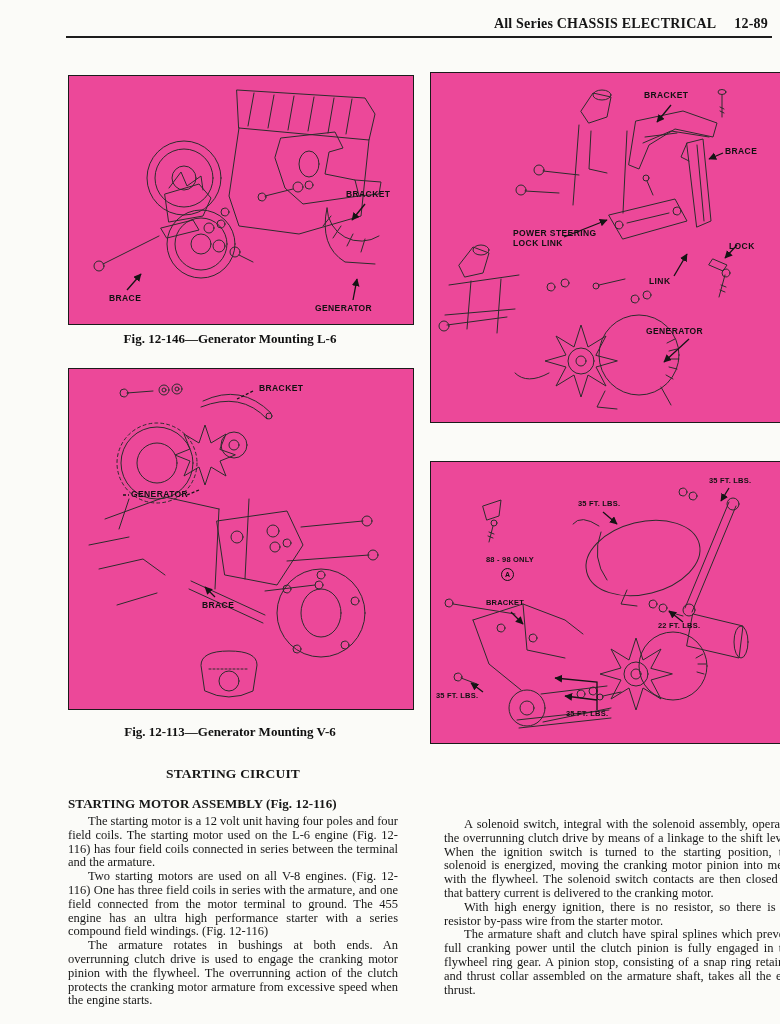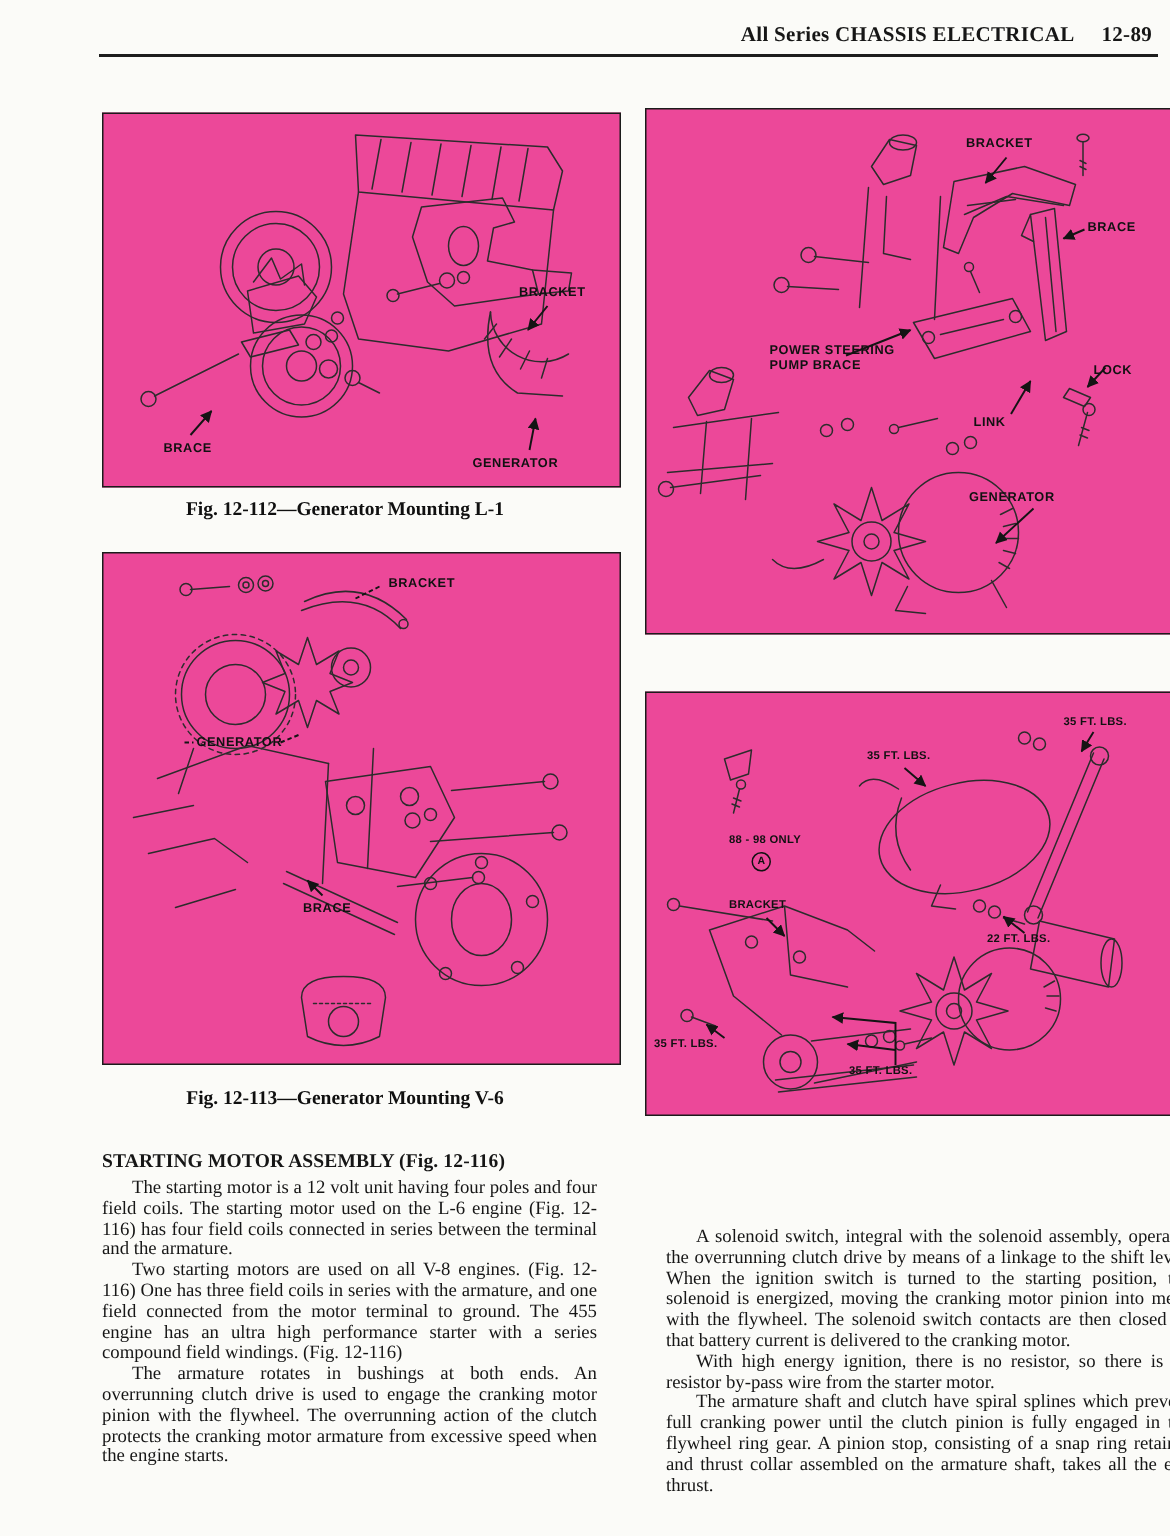--- a/index.html
+++ b/index.html
@@ -78,21 +78,21 @@
           <line x1="170" y1="179" x2="184" y2="186"></line>
       </g>
       <line class="arrow" x1="296" y1="128" x2="283" y2="144" marker-end="url(#ah112)"></line>
       <line class="arrow" x1="58" y1="214" x2="72" y2="198" marker-end="url(#ah112)"></line>
       <line class="arrow" x1="284" y1="224" x2="288" y2="203" marker-end="url(#ah112)"></line>
     </svg>
     <span class="fig-label" style="left:277px;top:113px;">BRACKET</span>
     <span class="fig-label" style="left:40px;top:217px;">BRACE</span>
     <span class="fig-label" style="left:246px;top:227px;">GENERATOR</span>
   </div>
-  <div class="caption" style="left:68px;top:331px;width:324px;">Fig. 12-112—Generator Mounting L-1</div>
+  <div class="caption" style="left:68px;top:331px;width:324px;">Fig. 12-146—Generator Mounting L-6</div>
 
   <div class="fig" style="left:68px;top:368px;width:324px;height:340px;">
     <svg width="324" height="340" viewBox="0 0 324 340">
       <defs>
           <marker id="ah113" markerWidth="7" markerHeight="7" refX="5.5" refY="3" orient="auto">
             <path d="M0 0 L6 3 L0 6 Z" fill="#141414"></path>
           </marker>
         </defs>
       <g class="lineart">
         <line x1="58" y1="24" x2="84" y2="22"></line>
@@ -207,21 +207,21 @@
       <line class="arrow" x1="292" y1="80" x2="278" y2="86" marker-end="url(#ah114)"></line>
       <line class="arrow" x1="133" y1="164" x2="176" y2="147" marker-end="url(#ah114)"></line>
       <line class="arrow" x1="306" y1="172" x2="294" y2="185" marker-end="url(#ah114)"></line>
       <line class="arrow" x1="243" y1="203" x2="256" y2="181" marker-end="url(#ah114)"></line>
       <line class="arrow" x1="258" y1="266" x2="233" y2="289" marker-end="url(#ah114)"></line>
     </svg>
     <span class="fig-label" style="left:213px;top:17px;">BRACKET</span>
     <span class="fig-label" style="left:294px;top:73px;">BRACE</span>
     <div class="fig-label" style="left:82px;top:155px;width:98px;">
       <div>POWER STEERING</div>
-      <div>PUMP BRACE</div>
+      <div>LOCK LINK</div>
     </div>
     <span class="fig-label" style="left:298px;top:168px;">LOCK</span>
     <span class="fig-label" style="left:218px;top:203px;">LINK</span>
     <span class="fig-label" style="left:215px;top:253px;">GENERATOR</span>
   </div>
   <div class="caption" style="left:430px;top:445px;width:330px;margin-top:28px;">Fig. 12-114—Generator Mounting - V-8 with A/C</div>
 
   <div class="fig" style="left:430px;top:461px;width:330px;height:281px;">
     <svg width="330" height="281" viewBox="0 0 330 281">
       <defs>
@@ -281,20 +281,21 @@
     <span class="fig-label sm" style="left:147px;top:37px;">35 FT. LBS.</span>
     <span class="fig-label sm" style="left:55px;top:93px;">88 - 98 ONLY</span>
     <span class="circ" style="left:70px;top:106px;">A</span>
     <span class="fig-label sm" style="left:55px;top:136px;">BRACKET</span>
     <span class="fig-label sm" style="left:227px;top:159px;">22 FT. LBS.</span>
     <span class="fig-label sm" style="left:5px;top:229px;">35 FT. LBS.</span>
     <span class="fig-label sm" style="left:135px;top:247px;">35 FT. LBS.</span>
   </div>
 
   <div class="col" style="left:68px;top:766px;width:330px;">
+    <h2>STARTING CIRCUIT</h2>
     <h3>STARTING MOTOR ASSEMBLY (Fig. 12-116)</h3>
     <p>The starting motor is a 12 volt unit having four poles and four field coils. The starting motor used on the L-6 engine (Fig. 12-116) has four field coils connected in series between the terminal and the armature.</p>
     <p>Two starting motors are used on all V-8 engines. (Fig. 12-116) One has three field coils in series with the armature, and one field connected from the motor terminal to ground. The 455 engine has an ultra high performance starter with a series compound field windings. (Fig. 12-116)</p>
     <p>The armature rotates in bushings at both ends. An overrunning clutch drive is used to engage the cranking motor pinion with the flywheel. The overrunning action of the clutch protects the cranking motor armature from excessive speed when the engine starts.</p>
   </div>
 
   <div class="col" style="left:427px;top:818px;width:350px;margin-left:17px;">
     <p>A solenoid switch, integral with the solenoid assembly, operates the overrunning clutch drive by means of a linkage to the shift lever. When the ignition switch is turned to the starting position, the solenoid is energized, moving the cranking motor pinion into mesh with the flywheel. The solenoid switch contacts are then closed so that battery current is delivered to the cranking motor.</p>
     <p>With high energy ignition, there is no resistor, so there is no resistor by-pass wire from the starter motor.</p>
     <p>The armature shaft and clutch have spiral splines which prevent full cranking power until the clutch pinion is fully engaged in the flywheel ring gear. A pinion stop, consisting of a snap ring retainer and thrust collar assembled on the armature shaft, takes all the end thrust.</p>

